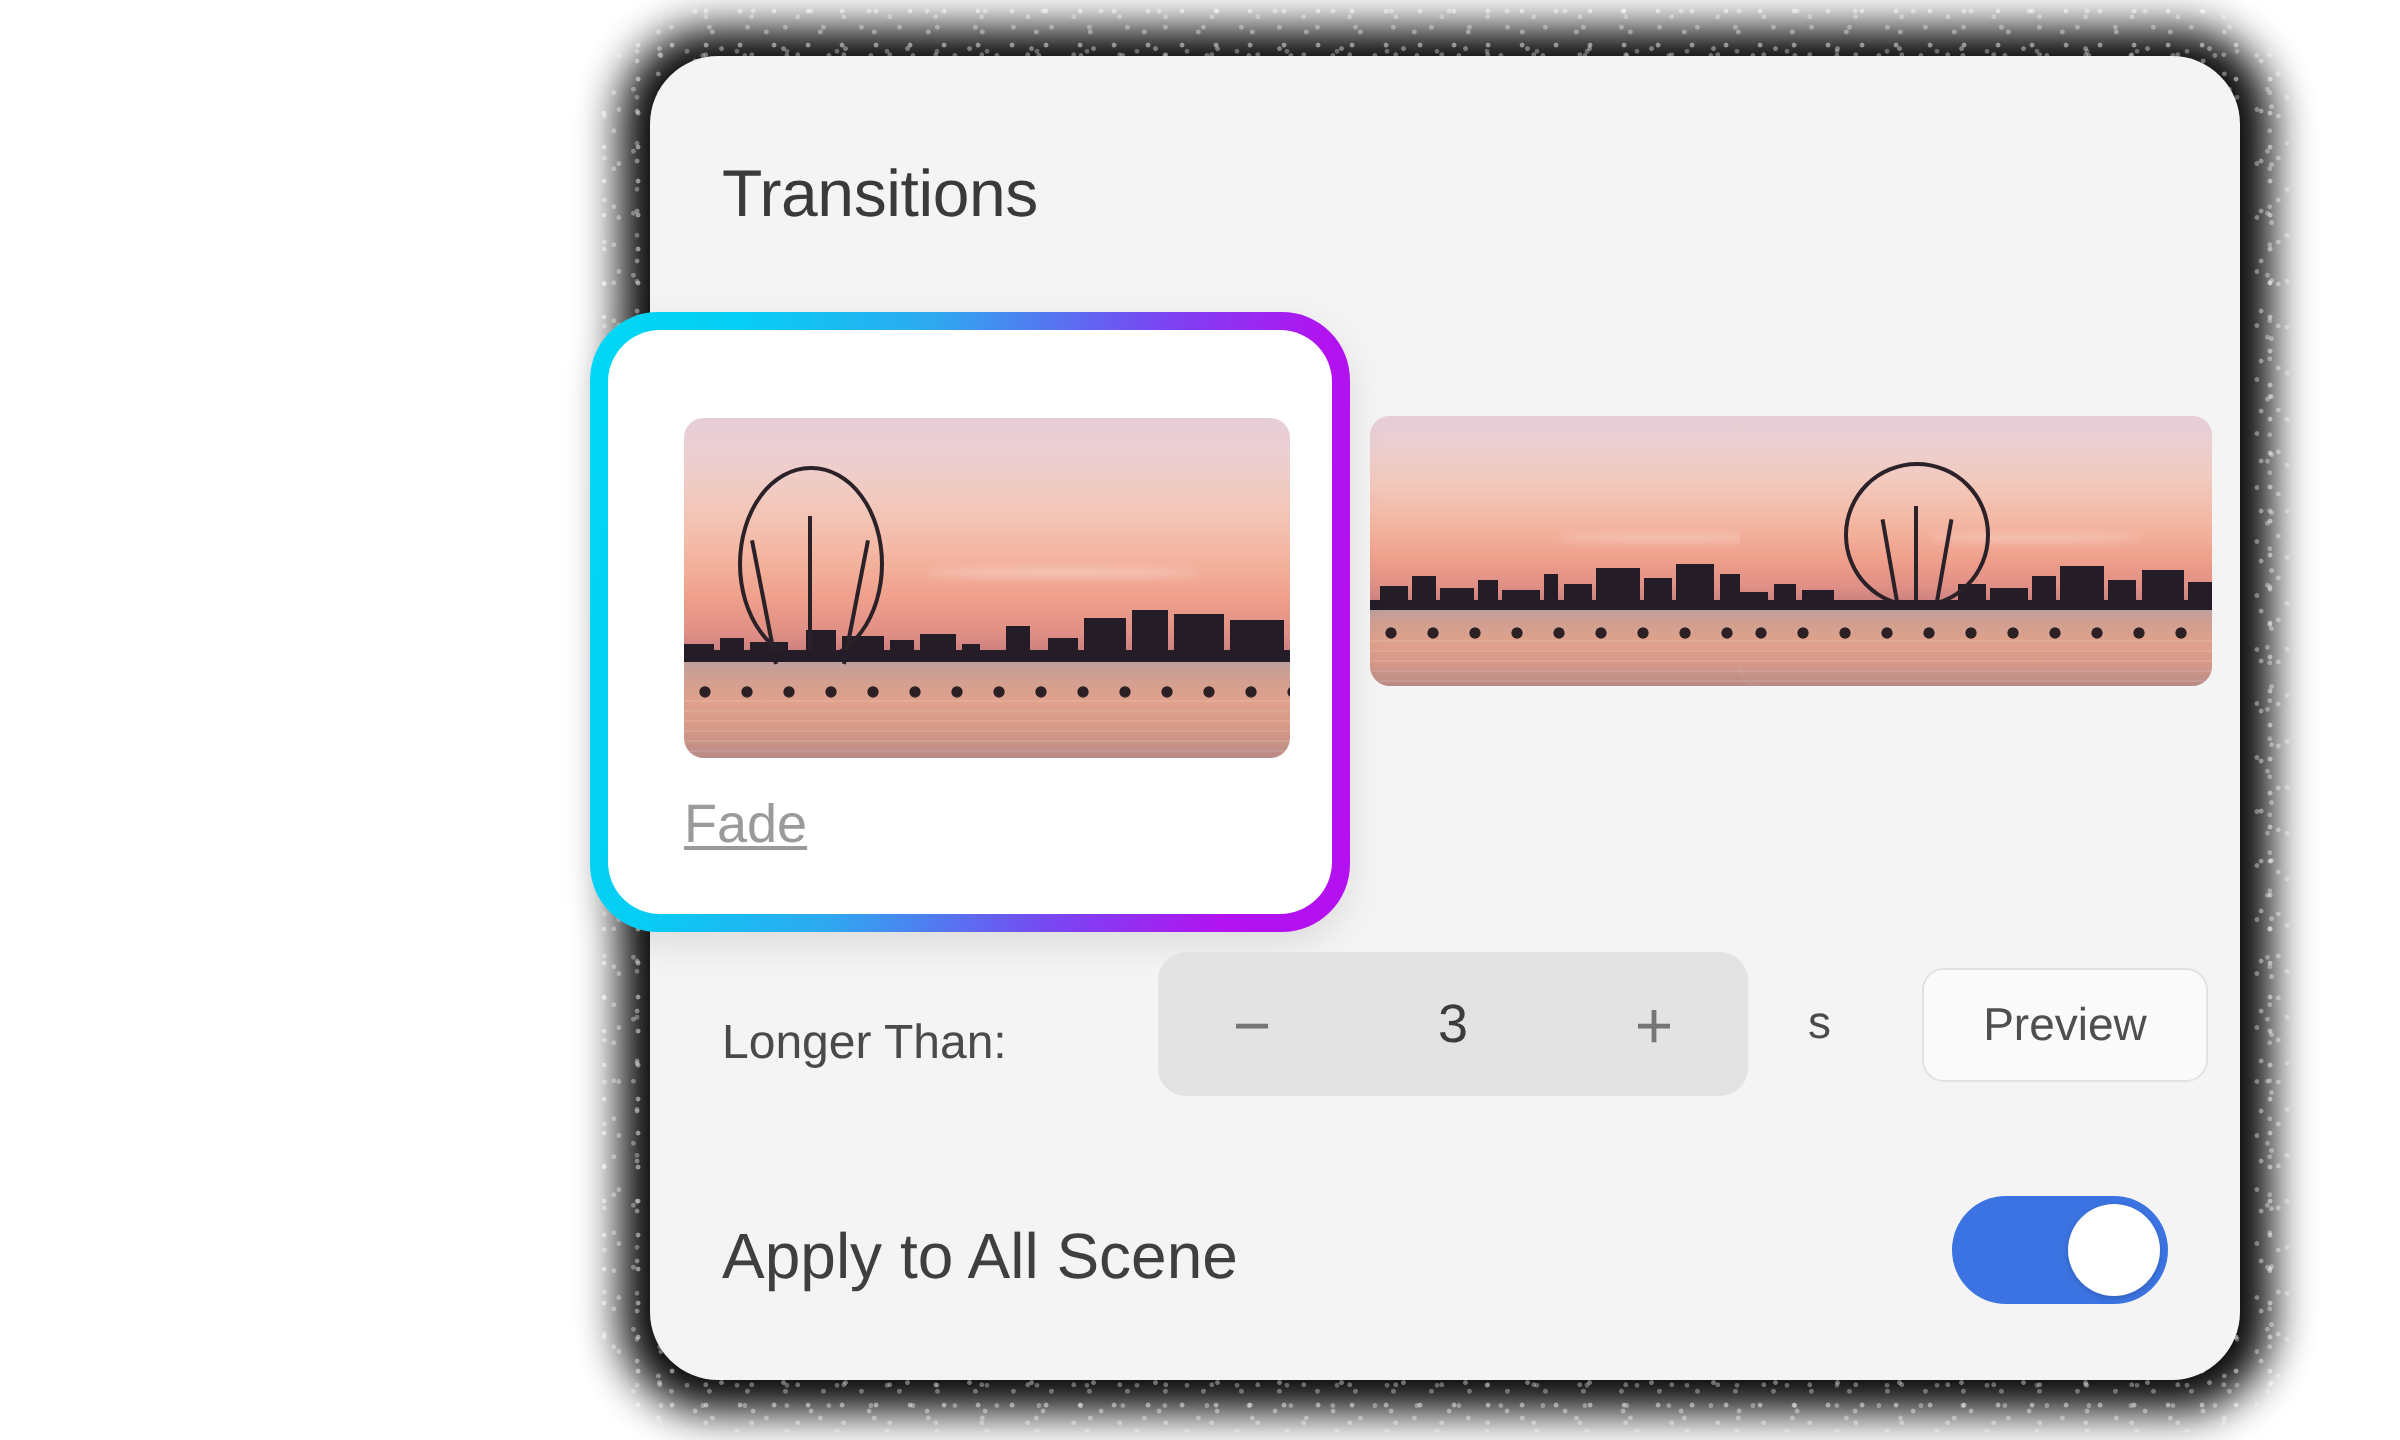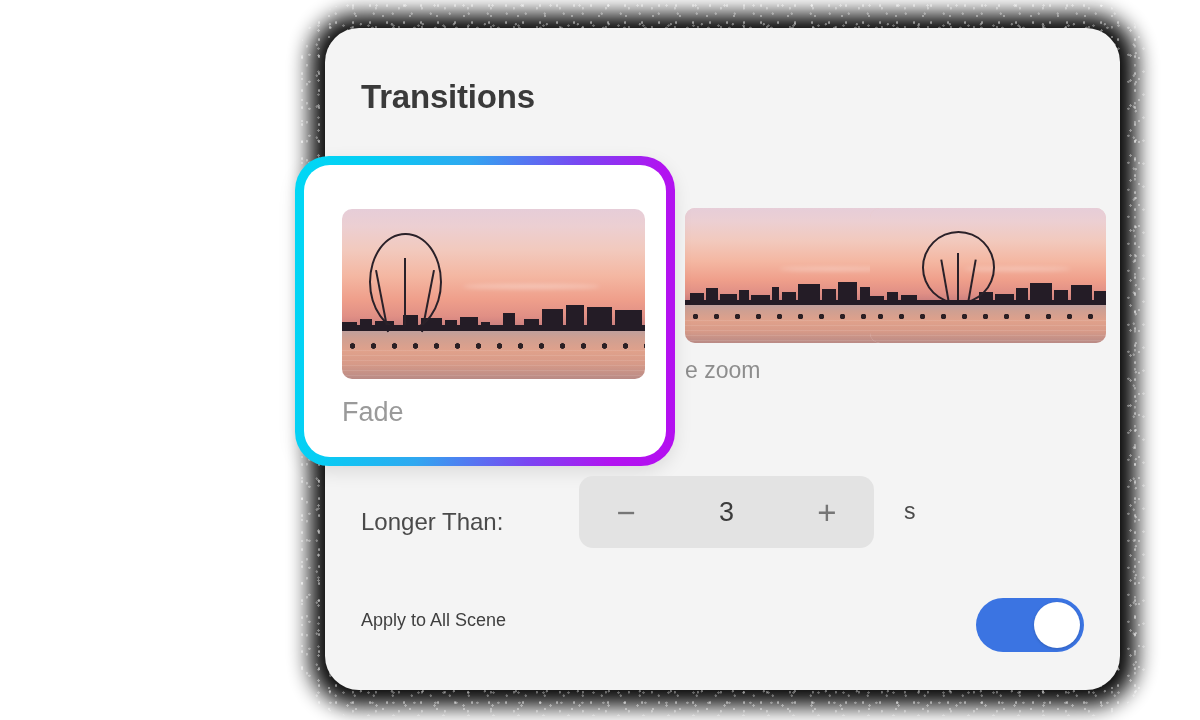--- a/index.html
+++ b/index.html
@@ -63,21 +63,21 @@
     height: 662px;
     background: #f4f4f4;
     border-radius: 34px;
   }
 
   .panel-title {
     position: absolute;
     left: 36px;
     top: 50px;
     font-size: 33px;
-    font-weight: bold;
+    font-weight: normal;
     color: #3a3a3a;
     letter-spacing: -0.2px;
   }
 
   
   .cards-strip {
     position: absolute;
     left: 0px;
     top: 152px;
     width: 795px;
@@ -143,20 +143,21 @@
     height: 170px;
     border-radius: 10px;
     overflow: hidden;
   }
   .selected-inner .tlabel {
     position: absolute;
     left: 38px;
     top: 232px;
     font-size: 27px;
     color: #9a9a9a;
+    text-decoration: underline;
   }
 
   
   .scene { position: absolute; inset: 0; }
   .sky {
     position: absolute; left: 0; right: 0; top: 0; height: 72%;
     background: linear-gradient(180deg,
        #e6cdd8 0%,
        #eccfd2 14%,
        #f2c9bd 34%,
@@ -278,21 +279,21 @@
   .apply-row {
     position: absolute;
     left: 36px;
     top: 570px;
     width: 723px;
     height: 60px;
   }
   .apply-label {
     position: absolute;
     left: 0; top: 12px;
-    font-size: 18px;
+    font-size: 32px;
     color: #3f3f3f;
   }
   .toggle {
     position: absolute;
     right: 0; top: 0;
     width: 108px; height: 54px;
     border-radius: 27px;
     background: #3b74e2;
   }
   .toggle .knob {
@@ -337,21 +338,20 @@
               <div class="bldg" style="left:65%; width:8%;  height:78%;"></div>
               <div class="bldg" style="left:74%; width:5%;  height:60%;"></div>
               <div class="bldg" style="left:80%; width:9%;  height:72%;"></div>
               <div class="bldg" style="left:90%; width:8%;  height:52%;"></div>
             </div>
             <div class="shore"></div>
             <div class="buoy-row"></div>
             <div class="water-ripple"></div>
           </div>
         </div>
-        <div class="tlabel">e zoom</div>
       </div>
 
       <div class="tcard" id="card-3">
         <div class="thumb">
           <div class="scene">
             <div class="sky"></div>
             <div class="cloud-streak"></div>
             <div class="water"></div>
             <div class="skyline">
               <div class="bldg" style="left:0%;  width:6%;  height:30%;"></div>
@@ -418,20 +418,21 @@
       <div class="duration-label">Longer Than:</div>
 
       <div class="stepper">
         <div class="stepper-btn">−</div>
         <div class="stepper-value">3</div>
         <div class="stepper-btn">+</div>
       </div>
 
       <div class="unit">s</div>
 
+      <div class="preview-btn">Preview</div>
     </div>
 
     <div class="apply-row">
       <div class="apply-label">Apply to All Scene</div>
       <div class="toggle">
         <div class="knob"></div>
       </div>
     </div>
 
   </div>

